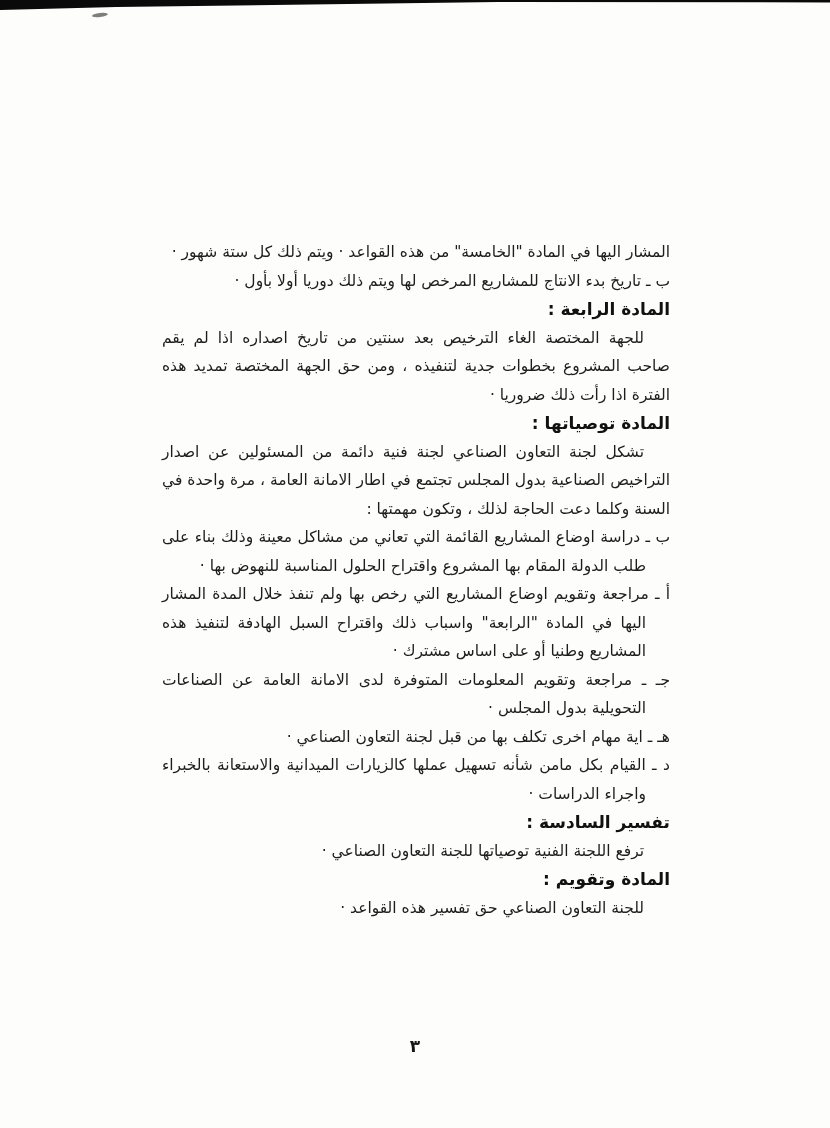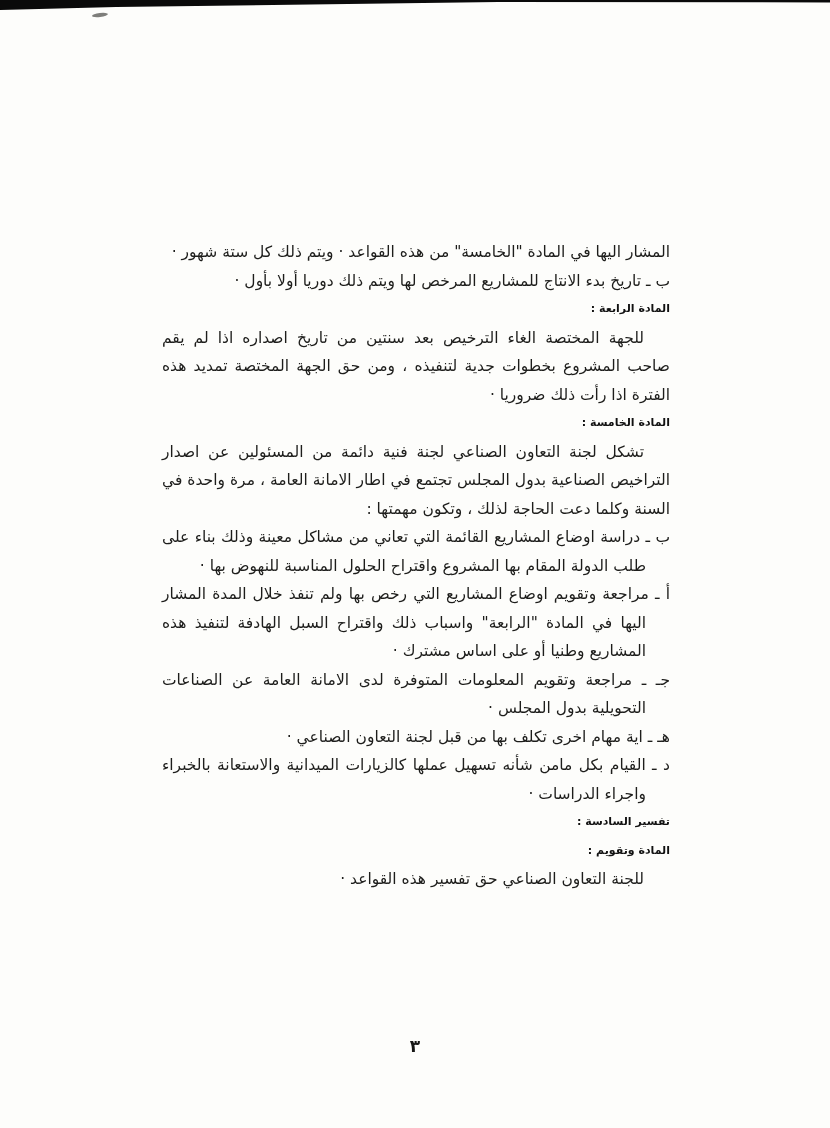--- a/index.html
+++ b/index.html
@@ -44,21 +44,21 @@
     width: 508px;
     direction: rtl;
     font-size: 15.5px;
     line-height: 28.5px;
     text-align: justify;
   }
   .text-block p { margin: 0; }
   .line { text-align: justify; }
   .indent-right { margin-right: 22px; }
   .heading {
-    font-size: 11px;
+    font-size: 17px;
     font-weight: bold;
     color: #111;
     margin: 14px 0 0 0;
     line-height: 28.5px;
     text-align: right;
   }
   .para { text-indent: 26px; }
   .list-item {
     padding-right: 24px;
     text-indent: -24px;
@@ -83,30 +83,31 @@
   <div class="artifact-speck"></div>
 
   <div class="text-block">
 
     <p class="line">المشار اليها في المادة "الخامسة" من هذه القواعد · ويتم ذلك كل ستة شهور ·</p>
     <p class="line indent-right">ب ـ تاريخ بدء الانتاج للمشاريع المرخص لها ويتم ذلك دوريا أولا بأول ·</p>
 
     <p class="heading">المادة الرابعة :</p>
     <p class="para">للجهة المختصة الغاء الترخيص بعد سنتين من تاريخ اصداره اذا لم يقم صاحب المشروع بخطوات جدية لتنفيذه ، ومن حق الجهة المختصة تمديد هذه الفترة اذا رأت ذلك ضروريا ·</p>
 
-    <p class="heading">المادة الخامسة :</p>
+    <p class="heading">المادة توصياتها :</p>
     <p class="para">تشكل لجنة التعاون الصناعي لجنة فنية دائمة من المسئولين عن اصدار التراخيص الصناعية بدول المجلس تجتمع في اطار الامانة العامة ، مرة واحدة في السنة وكلما دعت الحاجة لذلك ، وتكون مهمتها :</p>
 
     <p class="list-item">ب ـ دراسة اوضاع المشاريع القائمة التي تعاني من مشاكل معينة وذلك بناء على طلب الدولة المقام بها المشروع واقتراح الحلول المناسبة للنهوض بها ·</p>
     <p class="list-item">أ ـ مراجعة وتقويم اوضاع المشاريع التي رخص بها ولم تنفذ خلال المدة المشار اليها في المادة "الرابعة" واسباب ذلك واقتراح السبل الهادفة لتنفيذ هذه المشاريع وطنيا أو على اساس مشترك ·</p>
     <p class="list-item">جـ ـ مراجعة وتقويم المعلومات المتوفرة لدى الامانة العامة عن الصناعات التحويلية بدول المجلس ·</p>
     <p class="list-item">هـ ـ اية مهام اخرى تكلف بها من قبل لجنة التعاون الصناعي ·</p>
     <p class="list-item">د ـ القيام بكل مامن شأنه تسهيل عملها كالزيارات الميدانية والاستعانة بالخبراء واجراء الدراسات ·</p>
 
     <p class="heading">تفسير السادسة :</p>
+    <p class="para">ترفع اللجنة الفنية توصياتها للجنة التعاون الصناعي ·</p>
 
     <p class="heading">المادة وتقويم :</p>
     <p class="para">للجنة التعاون الصناعي حق تفسير هذه القواعد ·</p>
 
   </div>
 
   <div class="page-number">٣</div>
 
 </div>
 

